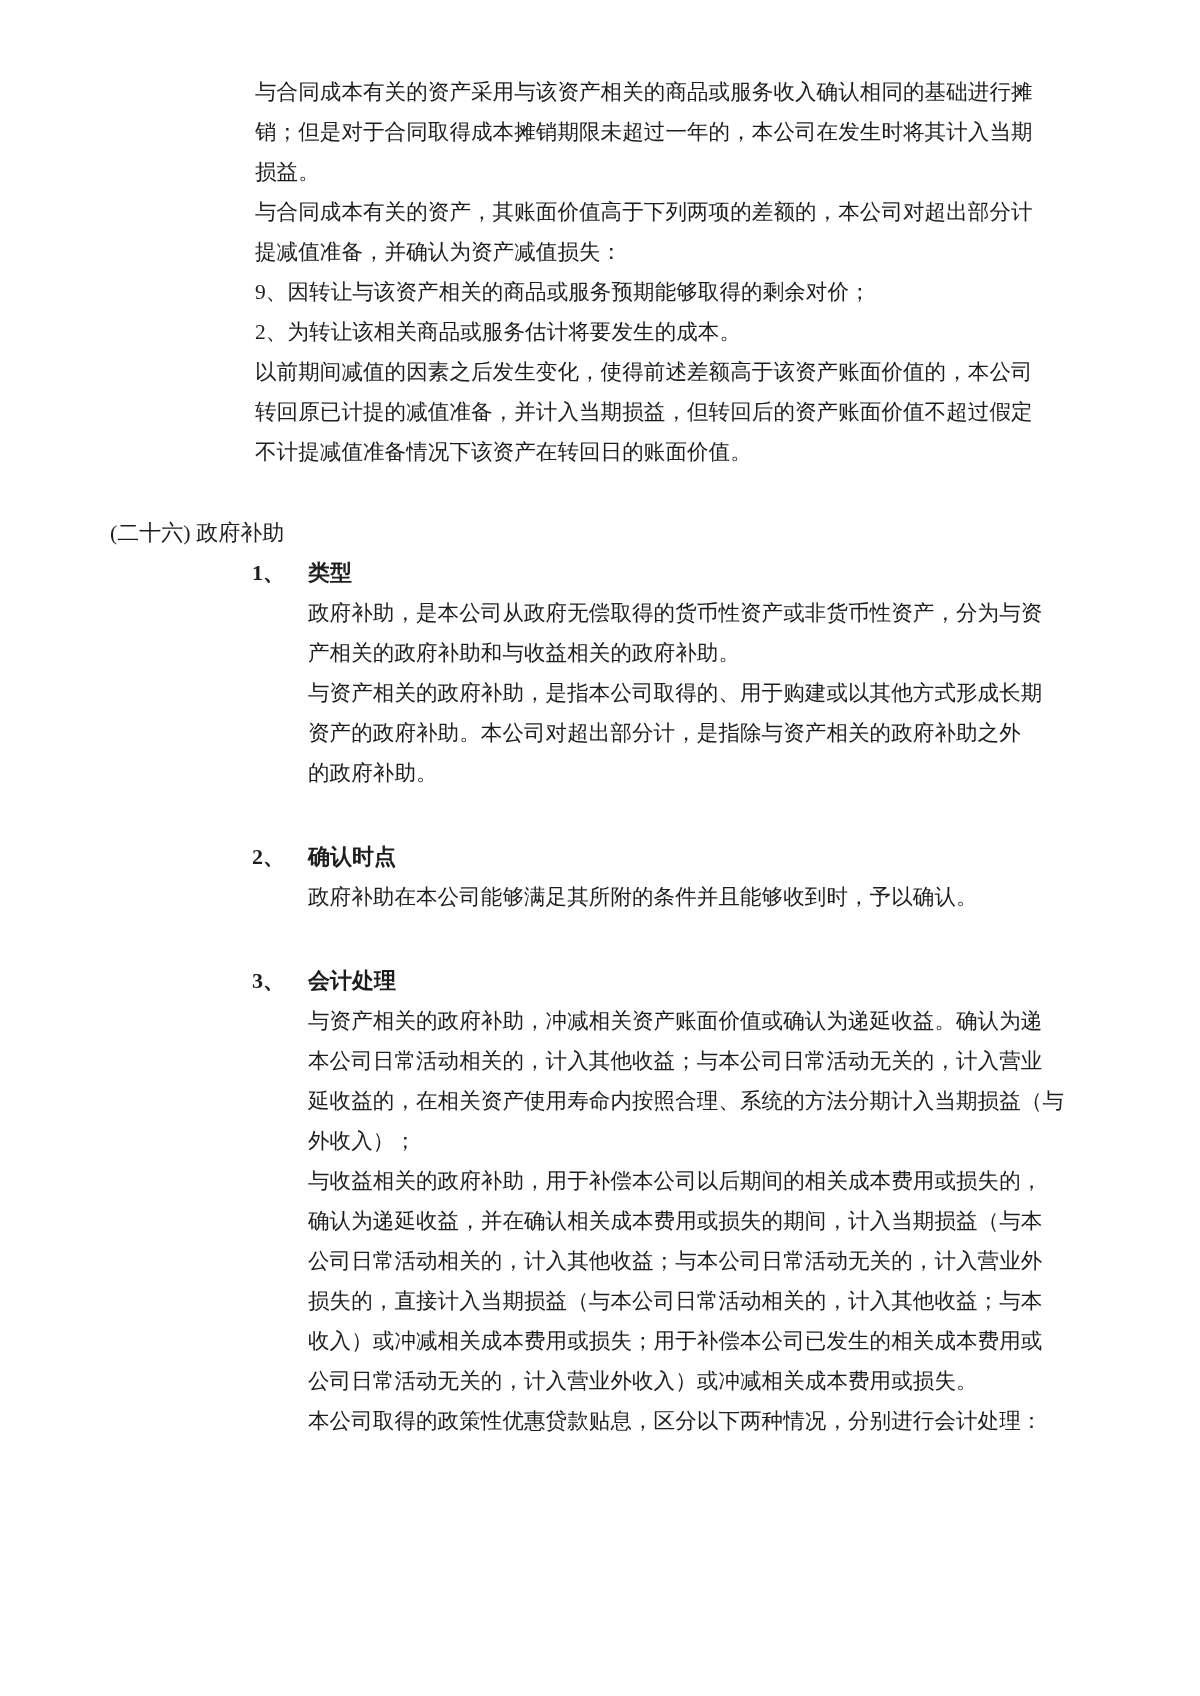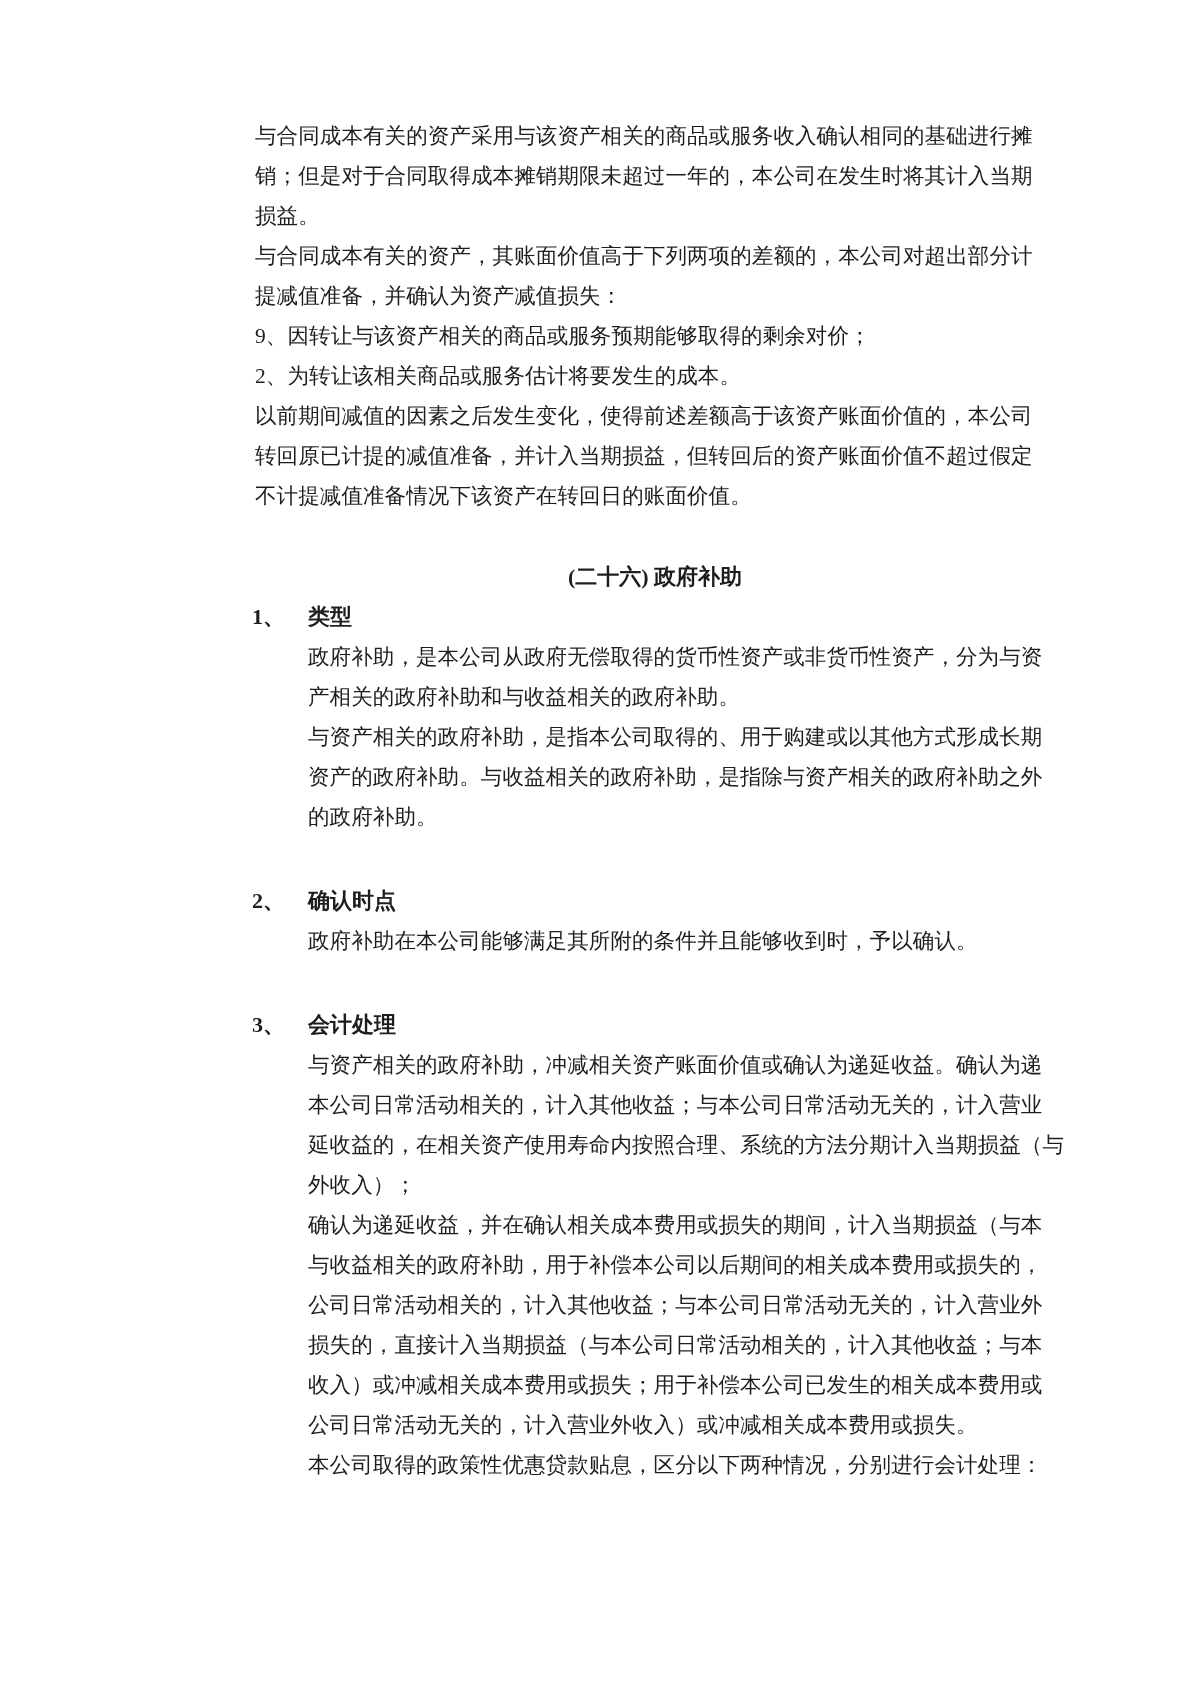--- a/index.html
+++ b/index.html
@@ -5,39 +5,38 @@
   html, body { margin: 0; padding: 0; background: #e8e8e8; }
   .page {
     position: relative;
     width: 1200px;
     height: 1696px;
     background: #ffffff;
     overflow: hidden;
     font-family: "Liberation Serif", "DejaVu Serif", serif;
     color: #1d1d1d;
   }
-  .content { padding-top: 116px; }
+  .content { padding-top: 72px; }
   .line {
     height: 40px;
     line-height: 40px;
     font-size: 21.5px;
     white-space: nowrap;
     letter-spacing: 0.1px;
   }
   .ind1 { margin-left: 255px; }   
   .ind2 { margin-left: 308px; }   
   .h1 {
     margin-left: 110px;
     margin-top: 41px;
     height: 40px;
     line-height: 40px;
     font-size: 22px;
-    font-weight: bold;
+    font-weight: normal;
     white-space: nowrap;
-    text-align: center;
   }
   .h2 {
     margin-left: 252px;
     height: 40px;
     line-height: 40px;
     font-size: 22px;
     font-weight: bold;
     display: flex;
     white-space: nowrap;
   }
@@ -71,43 +70,43 @@
       </div>
       <div class="h1">(二十六) 政府补助</div>
       <div class="h2">
         <span class="num">1、</span>
         <span>类型</span>
       </div>
       <div>
         <div class="line ind2">政府补助，是本公司从政府无偿取得的货币性资产或非货币性资产，分为与资</div>
         <div class="line ind2">产相关的政府补助和与收益相关的政府补助。</div>
         <div class="line ind2">与资产相关的政府补助，是指本公司取得的、用于购建或以其他方式形成长期</div>
-        <div class="line ind2">资产的政府补助。与收益相关的政府补助，是指除与资产相关的政府补助之外</div>
+        <div class="line ind2">资产的政府补助。本公司对超出部分计，是指除与资产相关的政府补助之外</div>
         <div class="line ind2">的政府补助。</div>
       </div>
       <div class="h2 gap">
         <span class="num">2、</span>
         <span>确认时点</span>
       </div>
       <div>
         <div class="line ind2">政府补助在本公司能够满足其所附的条件并且能够收到时，予以确认。</div>
       </div>
       <div class="h2 gap">
         <span class="num">3、</span>
         <span>会计处理</span>
       </div>
       <div>
         <div class="line ind2">与资产相关的政府补助，冲减相关资产账面价值或确认为递延收益。确认为递</div>
         <div class="line ind2">本公司日常活动相关的，计入其他收益；与本公司日常活动无关的，计入营业</div>
         <div class="line ind2">延收益的，在相关资产使用寿命内按照合理、系统的方法分期计入当期损益（与</div>
         <div class="line ind2">外收入）；</div>
       </div>
       <div>
+        <div class="line ind2">与收益相关的政府补助，用于补偿本公司以后期间的相关成本费用或损失的，</div>
         <div class="line ind2">确认为递延收益，并在确认相关成本费用或损失的期间，计入当期损益（与本</div>
-        <div class="line ind2">与收益相关的政府补助，用于补偿本公司以后期间的相关成本费用或损失的，</div>
         <div class="line ind2">公司日常活动相关的，计入其他收益；与本公司日常活动无关的，计入营业外</div>
         <div class="line ind2">损失的，直接计入当期损益（与本公司日常活动相关的，计入其他收益；与本</div>
         <div class="line ind2">收入）或冲减相关成本费用或损失；用于补偿本公司已发生的相关成本费用或</div>
         <div class="line ind2">公司日常活动无关的，计入营业外收入）或冲减相关成本费用或损失。</div>
       </div>
       <div>
         <div class="line ind2">本公司取得的政策性优惠贷款贴息，区分以下两种情况，分别进行会计处理：</div>
       </div>
     </div>
 </div>

